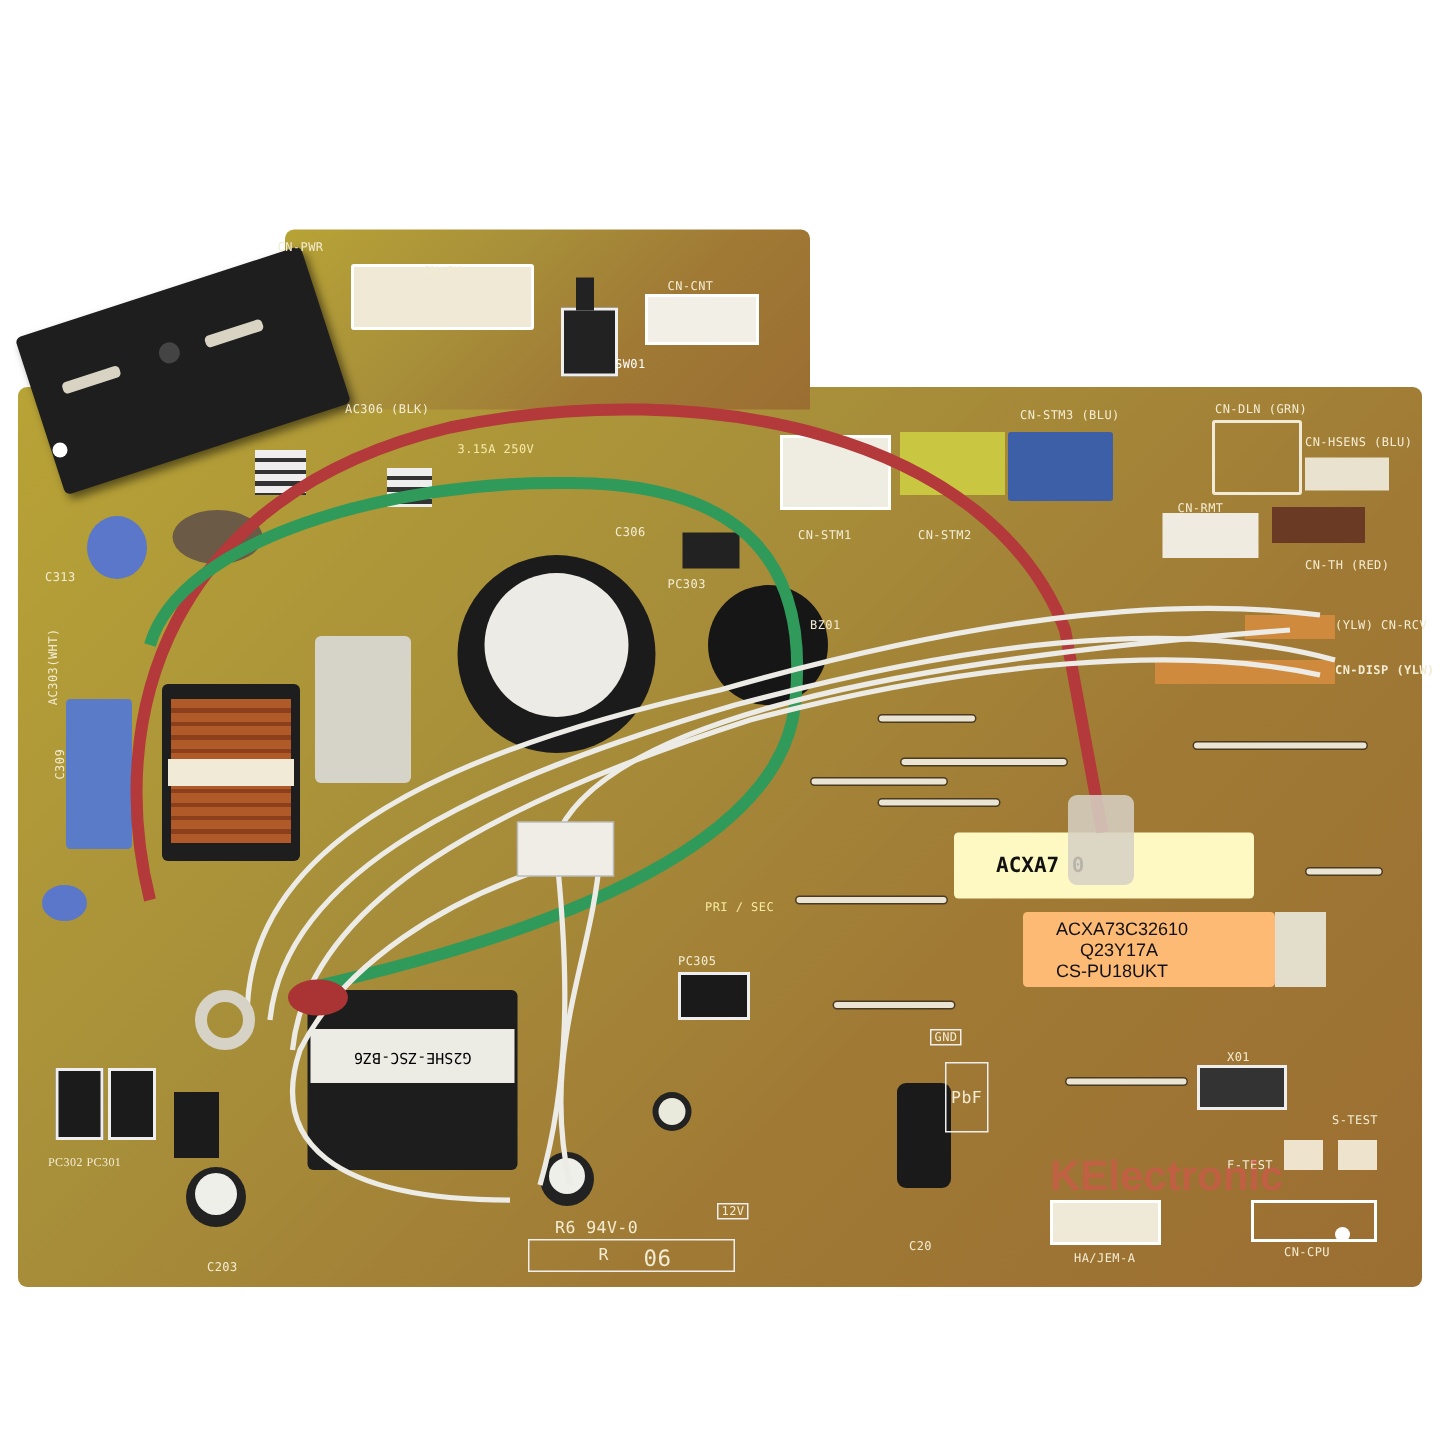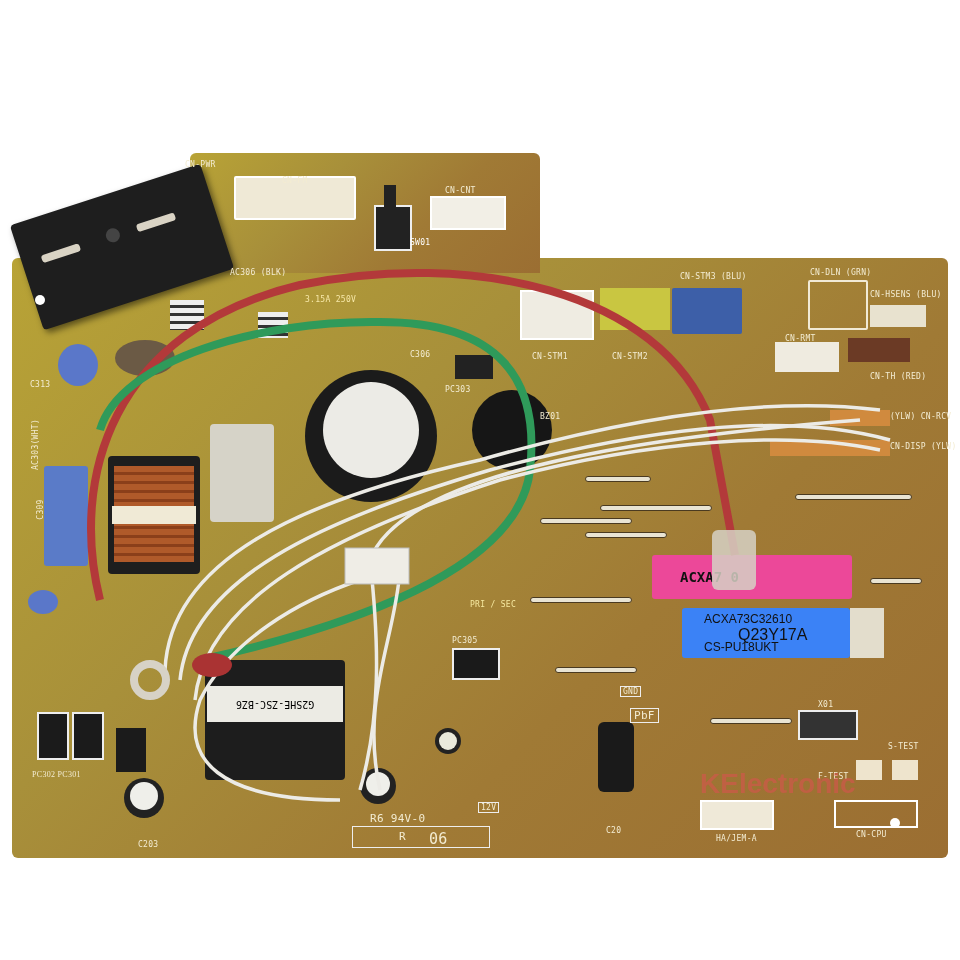--- a/index.html
+++ b/index.html
@@ -2,21 +2,21 @@
 <html><head>
 <meta charset="utf-8">
 <style>
   html,body{margin:0;padding:0;background:#ffffff;}
   body{width:960px;height:960px;position:relative;overflow:hidden;font-family:"DejaVu Sans",sans-serif;}
   .board{position:absolute;left:0;top:0;width:960px;height:960px;}
   .pcb{position:absolute;background:linear-gradient(135deg,#b8a336 0%,#a8903a 35%,#a07a35 65%,#9b6e32 100%);}
   .silk{position:absolute;color:#f3ecd2;font-family:"DejaVu Sans Mono",monospace;font-size:8px;letter-spacing:0.3px;white-space:nowrap;}
   .trace{position:absolute;height:4px;background:#e9e4d3;border:1px solid #4a3a20;border-radius:3px;}
   .conn{position:absolute;border:2px solid #f1ead6;border-radius:2px;}
-  .label-sticker{position:absolute;background:#3b82f6;border-radius:3px;color:#111;font-family:"Liberation Sans",sans-serif;}
+  .label-sticker{position:absolute;background:#fdba74;border-radius:3px;color:#111;font-family:"Liberation Sans",sans-serif;}
   .hole{position:absolute;width:10px;height:10px;border-radius:50%;background:#fff;}
   .cap{position:absolute;border-radius:50%;}
 </style>
 </head>
 <body>
 
 <div class="board">
 
   <div class="pcb" style="left:12px;top:258px;width:936px;height:600px;border-radius:6px;"></div>
   <div class="pcb" style="left:190px;top:153px;width:350px;height:120px;border-radius:6px 6px 0 0;"></div>
@@ -81,38 +81,38 @@
   <div class="conn" style="left:808px;top:280px;width:56px;height:46px;"></div>
   <div class="silk" style="left:870px;top:290px;">CN-HSENS (BLU)</div>
   <div style="position:absolute;left:870px;top:305px;width:56px;height:22px;background:#e8e2cf;"></div>
   <div style="position:absolute;left:775px;top:342px;width:64px;height:30px;background:#efebe0;"></div>
   <div class="silk" style="left:785px;top:334px;">CN-RMT</div>
   <div style="position:absolute;left:848px;top:338px;width:62px;height:24px;background:#6b3a25;"></div>
   <div class="silk" style="left:870px;top:372px;">CN-TH (RED)</div>
   <div style="position:absolute;left:830px;top:410px;width:60px;height:16px;background:#d08a3e;"></div>
   <div class="silk" style="left:890px;top:412px;">(YLW) CN-RCV</div>
   <div style="position:absolute;left:770px;top:440px;width:120px;height:16px;background:#d08a3e;"></div>
-  <div class="silk" style="left:890px;top:442px;">CN-DISP (YLW)</div>
+  <div class="silk" style="left:890px;top:442px;font-weight:bold;">CN-DISP (YLW)</div>
 
   <div class="trace" style="left:585px;top:476px;width:64px;"></div>
   <div class="trace" style="left:600px;top:505px;width:110px;"></div>
   <div class="trace" style="left:540px;top:518px;width:90px;"></div>
   <div class="trace" style="left:585px;top:532px;width:80px;"></div>
   <div class="trace" style="left:795px;top:494px;width:115px;"></div>
   <div class="trace" style="left:530px;top:597px;width:100px;"></div>
   <div class="trace" style="left:555px;top:667px;width:80px;"></div>
   <div class="trace" style="left:710px;top:718px;width:80px;"></div>
   <div class="trace" style="left:870px;top:578px;width:50px;"></div>
 
-  <div class="label-sticker" style="left:636px;top:555px;width:200px;height:44px;background:#ec4899;margin-left:16px;">
+  <div class="label-sticker" style="left:636px;top:555px;width:200px;height:44px;background:#fef9c3;">
     <span style="position:absolute;left:28px;top:14px;font-family:'DejaVu Sans Mono',monospace;font-size:14px;font-weight:bold;">ACXA7 0</span>
   </div>
   <div class="label-sticker" style="left:682px;top:608px;width:168px;height:50px;">
     <div style="position:absolute;left:22px;top:4px;font-size:12px;">ACXA73C32610</div>
-    <div style="position:absolute;left:56px;top:18px;font-size:16px;">Q23Y17A</div>
+    <div style="position:absolute;left:38px;top:18px;font-size:12px;">Q23Y17A</div>
     <div style="position:absolute;left:22px;top:32px;font-size:12px;">CS-PU18UKT</div>
   </div>
   <div style="position:absolute;left:850px;top:608px;width:34px;height:50px;background:#e3ddcc;"></div>
 
   <div style="position:absolute;left:205px;top:660px;width:140px;height:120px;background:#1d1d1d;border-radius:4px;">
     <div style="position:absolute;left:2px;top:26px;width:136px;height:36px;background:#ecebe4;display:flex;align-items:center;justify-content:center;">
       <span style="font-family:'DejaVu Sans Mono',monospace;font-size:10px;transform:rotate(180deg);">G2SHE-ZSC-BZ6</span>
     </div>
   </div>
 
@@ -134,21 +134,21 @@
       <div class="cap" style="left:6px;top:4px;width:24px;height:24px;background:#efefea;"></div>
     </div>
 
   <div style="position:absolute;left:452px;top:648px;width:44px;height:28px;background:#1a1a1a;border:2px solid #eee;"></div>
   <div class="silk" style="left:452px;top:636px;">PC305</div>
   <div class="silk" style="left:470px;top:600px;color:#f5e8a0;">PRI / SEC</div>
 
   <div style="position:absolute;left:798px;top:710px;width:56px;height:26px;background:#333;border:2px solid #eee;"></div>
   <div class="silk" style="left:818px;top:700px;">X01</div>
 
-  <div class="silk" style="left:630px;top:708px;border:1px solid #eee;padding:0 3px;font-size:11px;">PbF</div>
+  <div class="silk" style="left:630px;top:708px;border:1px solid #eee;padding:16px 3px;font-size:11px;">PbF</div>
   <div class="silk" style="left:620px;top:686px;border:1px solid #eee;padding:0 2px;">GND</div>
   <div class="silk" style="left:478px;top:802px;border:1px solid #eee;padding:0 2px;">12V</div>
   <div class="silk" style="left:370px;top:812px;font-size:11px;">R6 94V-0</div>
   <div style="position:absolute;left:352px;top:826px;width:136px;height:20px;border:1px solid #eee;">
     <span class="silk" style="left:46px;top:3px;font-size:11px;">R</span>
     <span class="silk" style="left:76px;top:3px;font-size:15px;">06</span>
   </div>
 
   <div style="position:absolute;left:700px;top:800px;width:70px;height:26px;background:#efe9d8;border:2px solid #fff;"></div>
   <div class="silk" style="left:716px;top:834px;">HA/JEM-A</div>

